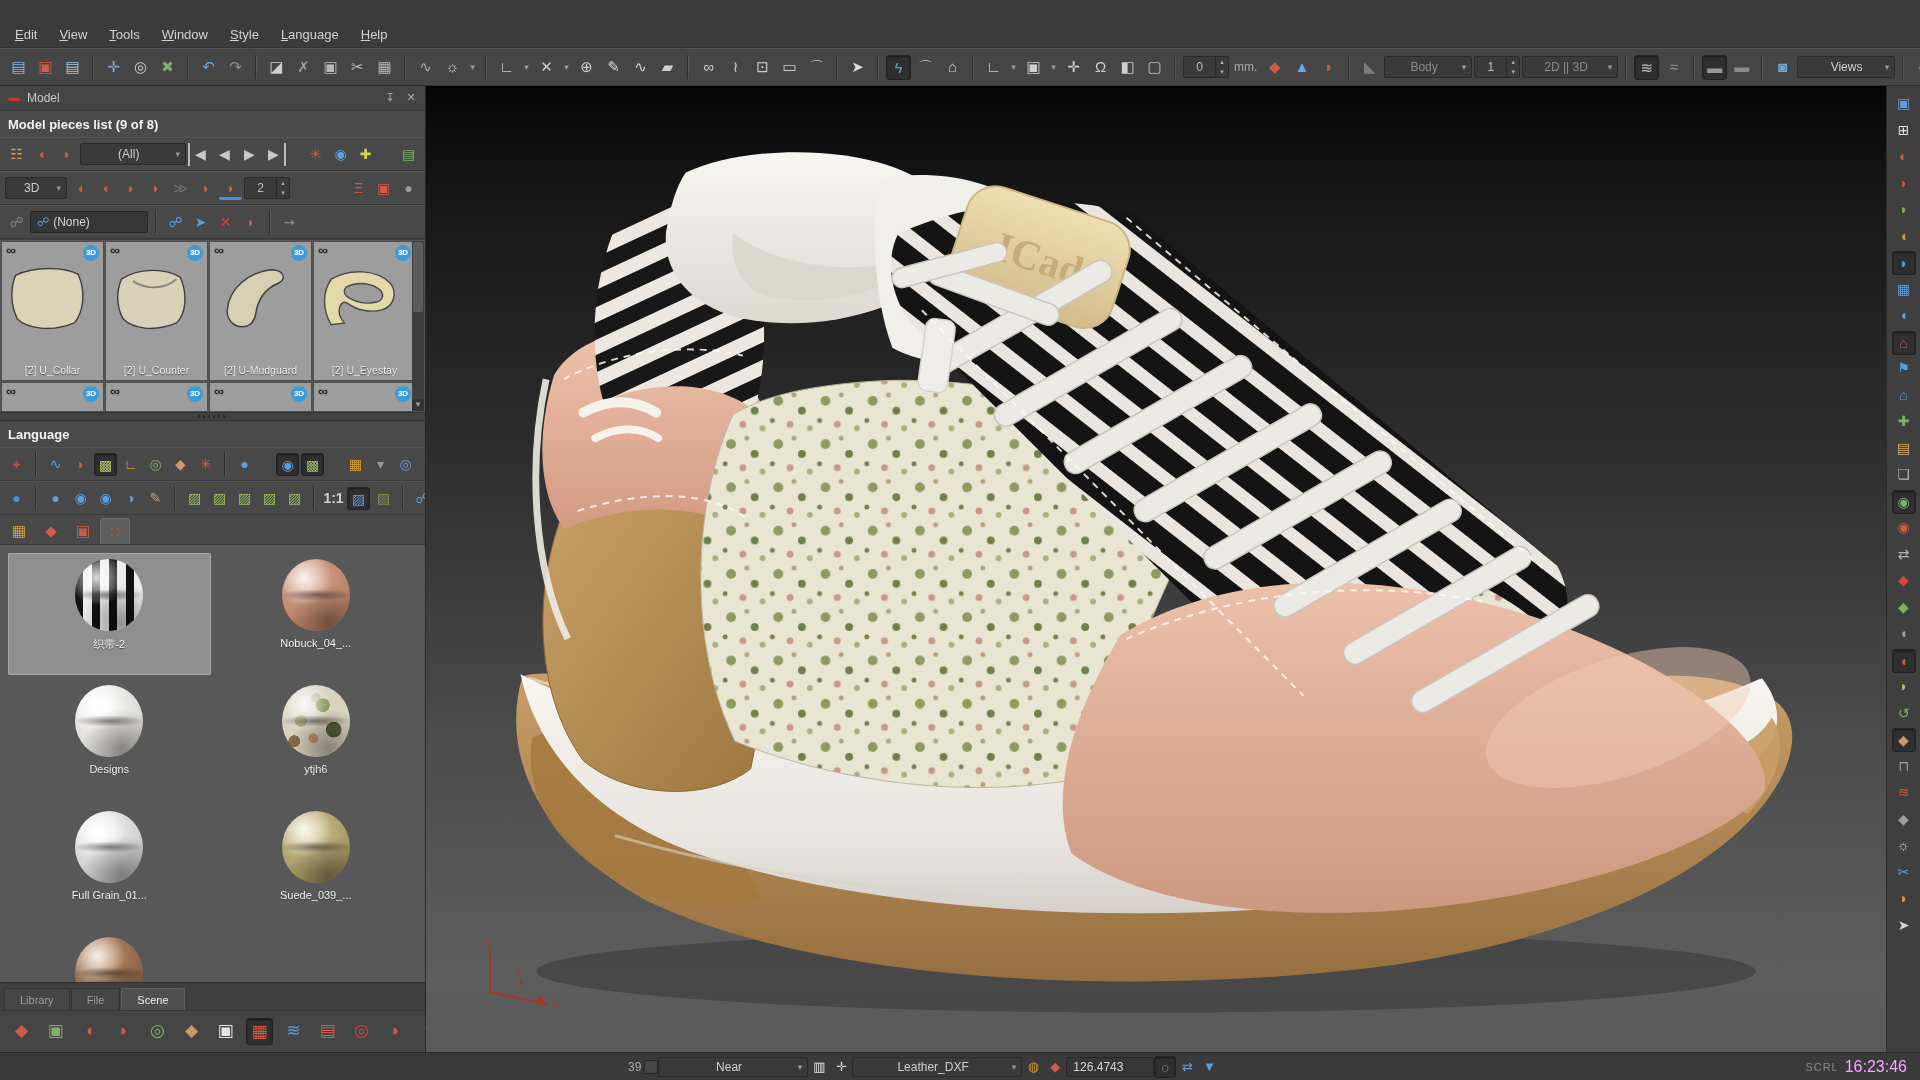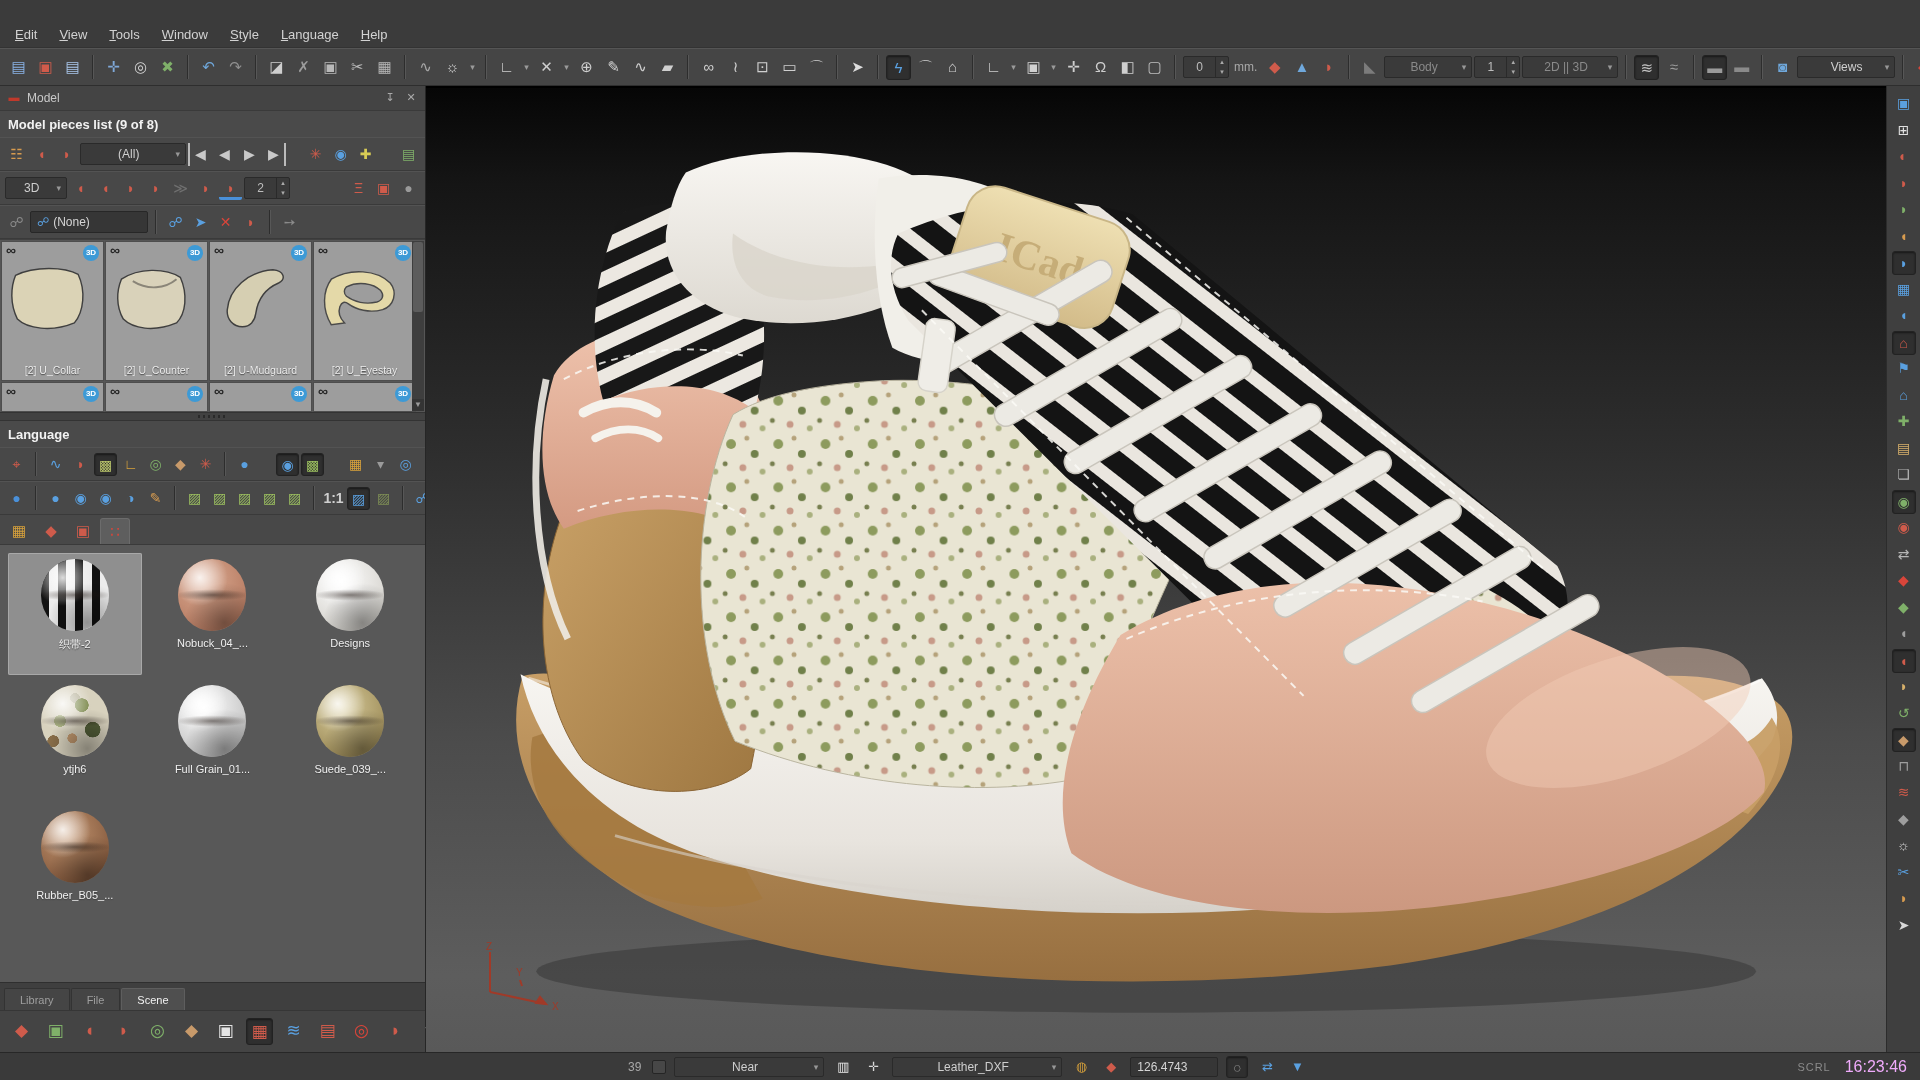--- a/index.html
+++ b/index.html
@@ -76,21 +76,21 @@
 
   .splitter { height:9px; background:#414141; border-top:1px solid #333; border-bottom:1px solid #333;
     display:flex; align-items:center; justify-content:center; }
   .splitter span { width:30px; height:3px; background:repeating-linear-gradient(90deg,#2a2a2a 0 2px,transparent 2px 5px); }
 
   .swtabs { height:30px; background:#484848; border-bottom:1px solid #3a3a3a; display:flex; align-items:flex-end; padding:0 4px; gap:2px; }
   .swtabs .ticon { width:30px; height:26px; line-height:25px; border-radius:3px 3px 0 0; }
   .swtabs .ticon.active { background:#5e5e5e; border:1px solid #6c6c6c; border-bottom:none; }
 
   .swarea { flex:1; min-height:0; background:#585858; padding:8px 8px 4px 8px; display:grid;
-    grid-template-columns:repeat(3,1fr); grid-auto-rows:122px; gap:4px 4px; align-content:start; overflow:hidden; }
+    grid-template-columns:repeat(2,1fr); grid-auto-rows:122px; gap:4px 4px; align-content:start; overflow:hidden; }
   .swatch { position:relative; border-radius:2px; padding-top:6px; }
   .swatch.sel { background:#8f8f8f; box-shadow:inset 0 0 0 1px #a8a8a8; }
   .sphere { position:relative; width:68px; height:72px; margin:0 auto; border-radius:50%; overflow:hidden; }
   .sphere::before { content:""; position:absolute; inset:0; border-radius:50%;
     background:radial-gradient(circle at 32% 26%, rgba(255,255,255,.85), rgba(255,255,255,0) 40%),
                radial-gradient(circle at 68% 88%, rgba(0,0,0,.38), rgba(0,0,0,0) 50%); }
   .sphere::after { content:""; position:absolute; left:-6%; right:-6%; top:42%; height:16%;
     background:radial-gradient(ellipse at 50% 50%, rgba(30,20,15,.5), rgba(0,0,0,0) 68%); }
   .sph-stripe { background:repeating-linear-gradient(90deg,#121212 0 8px,#ececec 8px 17px); }
   .sph-nobuck { background:radial-gradient(circle at 38% 32%, #dcab92, #b97f66 70%, #9e6750); }
@@ -121,21 +121,21 @@
   .viewport svg.shoe { position:absolute; inset:0; width:100%; height:100%; }
   .axisgizmo { position:absolute; left:48px; bottom:40px; width:100px; height:70px; }
 
   
   .rightbar { width:34px; flex:none; background:#3f3f3f; border-left:1px solid #2c2c2c; display:flex;
     flex-direction:column; align-items:center; padding:6px 0; gap:2.5px; overflow:hidden; }
   .rightbar .ticon { width:24px; height:24px; line-height:23px; font-size:14px; }
 
   
   .statusbar { height:28px; background:#3a3a3a; border-top:1px solid #272727; display:flex; align-items:center;
-    padding:0 10px; gap:8px; }
+    padding:0 10px; }
   .statusbar .ticon { width:22px; height:22px; line-height:21px; font-size:13px; }
   .statusbar .uisel, .statusbar .uifield { height:20px; }
 </style>
 </head>
 <body>
 
 <div id="app">
 
   <nav class="menubar">
       <span class="menu-item">Edit</span>

